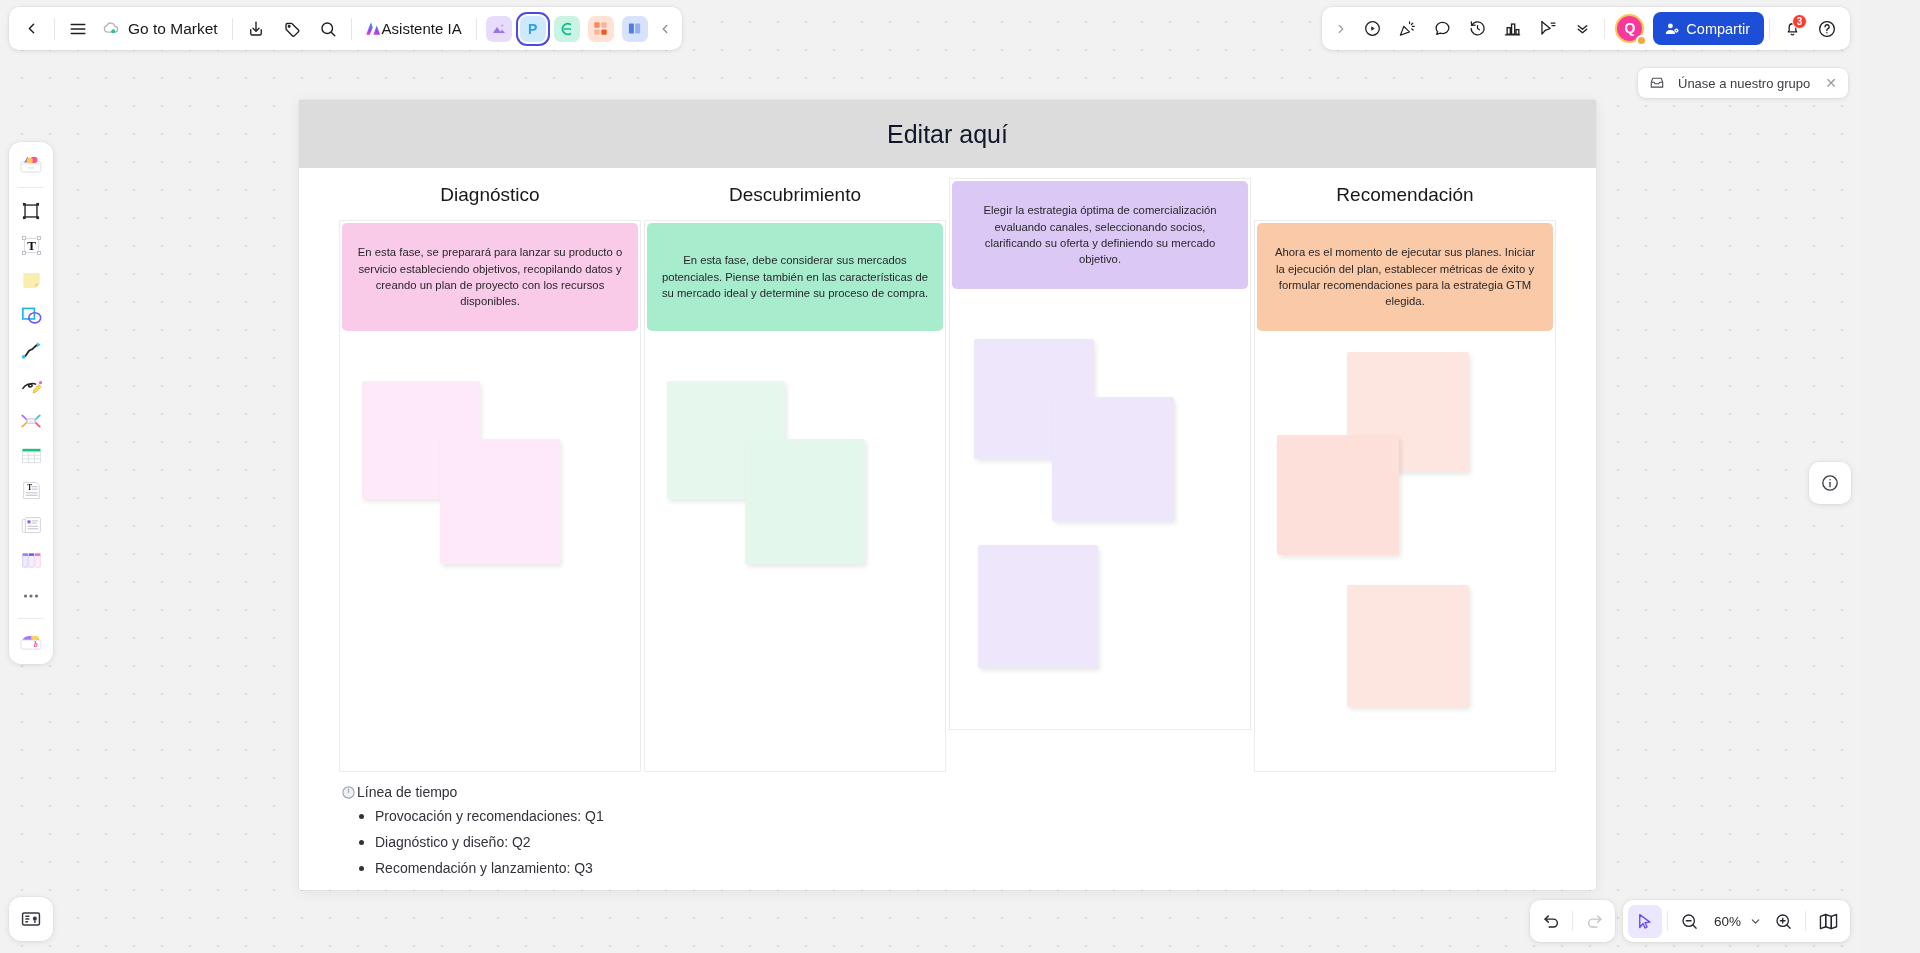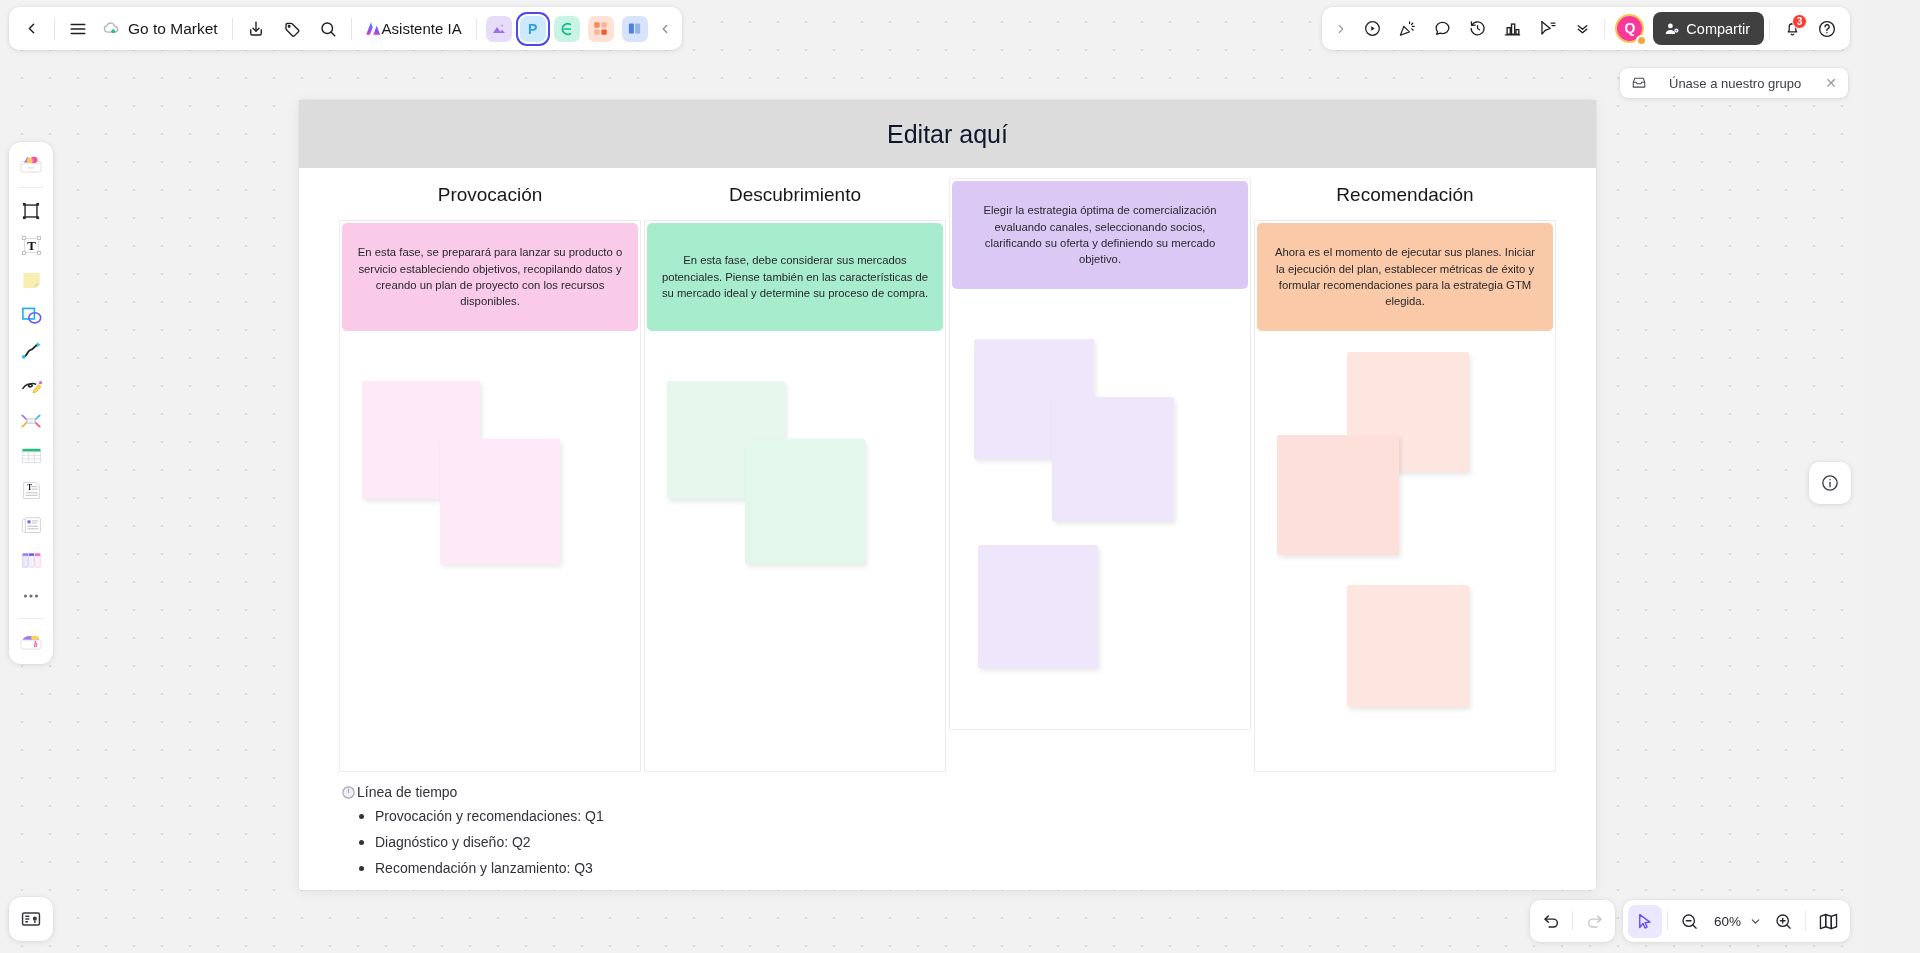--- a/index.html
+++ b/index.html
@@ -66,21 +66,21 @@
     background: #f8399b; color:#fff; font-size: 14px; font-weight: 600;
     display:flex; align-items:center; justify-content:center;
     border: 2px solid #f9c74f; position:absolute; left:2px; top:2px;
   }
   .avatar-dot {
     position: absolute; right: 0px; bottom: 0px; width: 11px; height: 11px;
     border-radius: 50%; background: #f2a93b; border: 2px solid #fff;
   }
   .share-btn {
     display:flex; align-items:center; gap:6px; height: 33px; padding: 0 14px 0 11px;
-    background: #404040; color: #fff; border-radius: 8px; font-size: 14.5px;
+    background: #1d4ed8; color: #fff; border-radius: 8px; font-size: 14.5px;
     font-weight: 500; cursor: pointer; white-space: nowrap; border:none;
     font-family: inherit;
   }
   .bell-wrap { position: relative; }
   .badge {
     position:absolute; right:2px; top:2px; min-width: 15px; height: 15px;
     background: #ff3b30; color: #fff; font-size: 10px; font-weight: 700;
     border-radius: 8px; display:flex; align-items:center; justify-content:center;
     padding: 0 3px; border: 1.5px solid #fff;
   }
@@ -110,21 +110,21 @@
   .right-info {
     position: absolute; right: 9px; top: 462px; width: 42px; height: 42px;
     background:#fff; border-radius: 10px;
     box-shadow: 0 1px 6px rgba(0,0,0,.10), 0 0 0 .5px rgba(0,0,0,.04);
     display:flex; align-items:center; justify-content:center; cursor:pointer; z-index: 30;
   }
 
   
   .toast {
     position:absolute; right: 12px; top: 68px; height: 30px;
-    background:#fff; border-radius: 8px; display:flex; align-items:center; gap: 22px;
+    background:#fff; border-radius: 8px; display:flex; align-items:center; gap: 13px;
     padding: 0 9px 0 11px; font-size: 13px; color:#3c3c44;
     box-shadow: 0 1px 5px rgba(0,0,0,.10), 0 0 0 .5px rgba(0,0,0,.05);
     z-index: 35; white-space: nowrap;
   }
   .toast .x { color:#9a9aa2; cursor:pointer; font-size: 14px; line-height:1; padding:2px;}
 
   
   .undo-group {
     position:absolute; right: 245px; bottom: 11px; height: 42px;
     background:#fff; border-radius: 10px; display:flex; align-items:center;
@@ -597,21 +597,21 @@
         </svg>
     </div>
   </div>
 
   <div class="frame">
     <div class="frame-header">
       <div class="ttl">Editar aquí</div>
     </div>
     <div class="columns" id="columns">
         <div class="col">
-          <div class="col-title">Provocación</div>
+          <div class="col-title">Diagnóstico</div>
           <div class="col-body">
             <div class="desc-card" style="background: rgb(249, 203, 232);">
               <p>En esta fase, se preparará para lanzar su producto o servicio estableciendo objetivos, recopilando datos y creando un plan de proyecto con los recursos disponibles.</p>
             </div>
             <div class="note" style="background: rgb(253, 233, 248); left: 22px; top: 160px; width: 118px; height: 118px;"></div>
             <div class="note" style="background: rgb(253, 233, 248); left: 100px; top: 218px; width: 120px; height: 125px;"></div>
           </div>
         </div>
         <div class="col">
           <div class="col-title">Descubrimiento</div>

